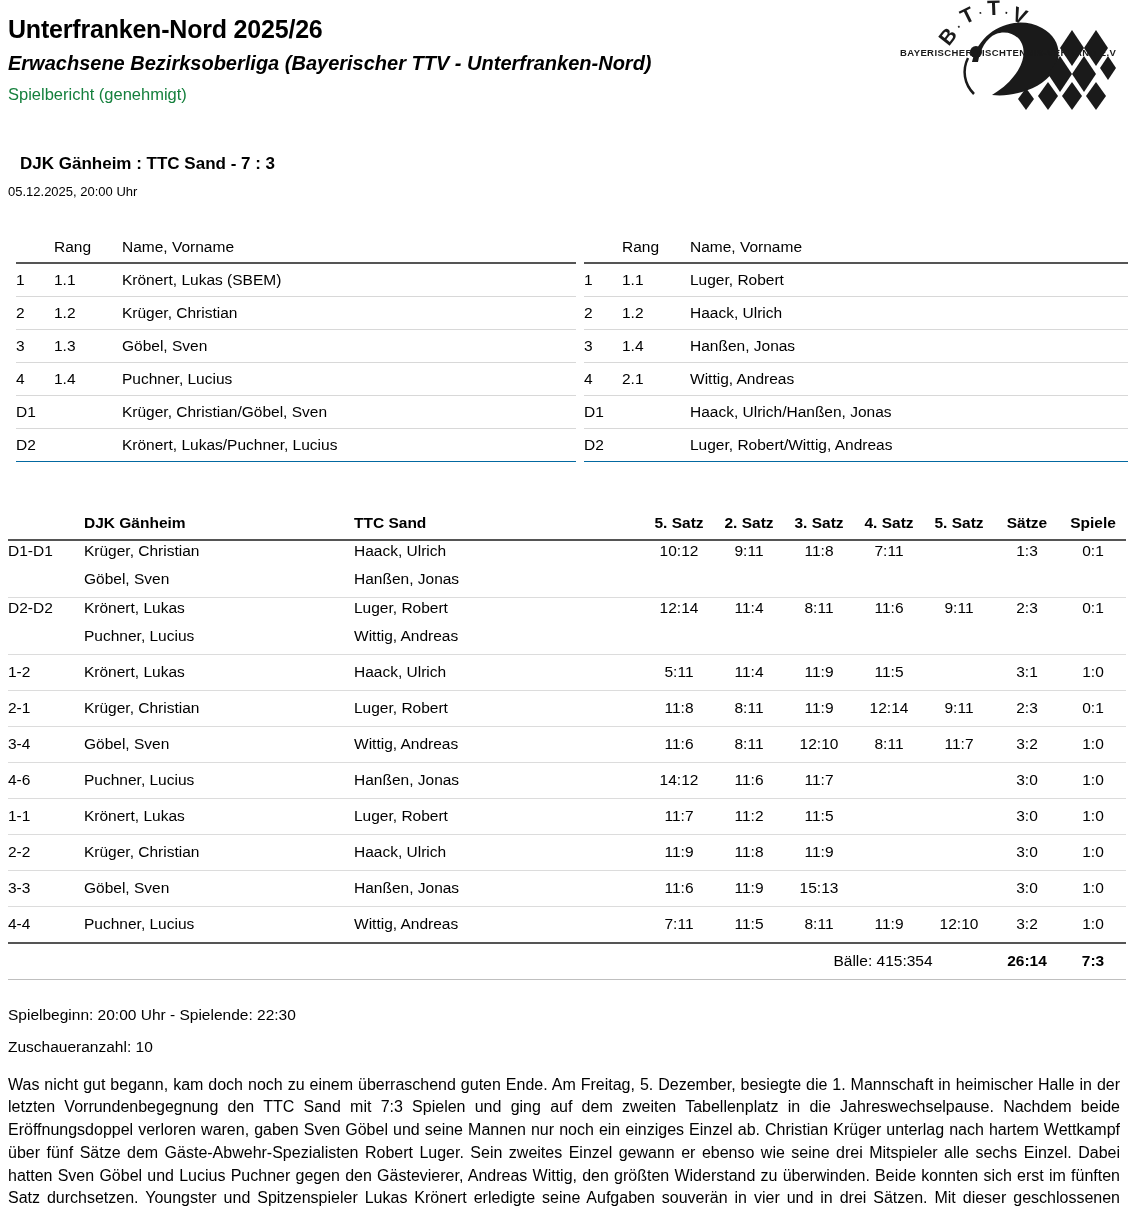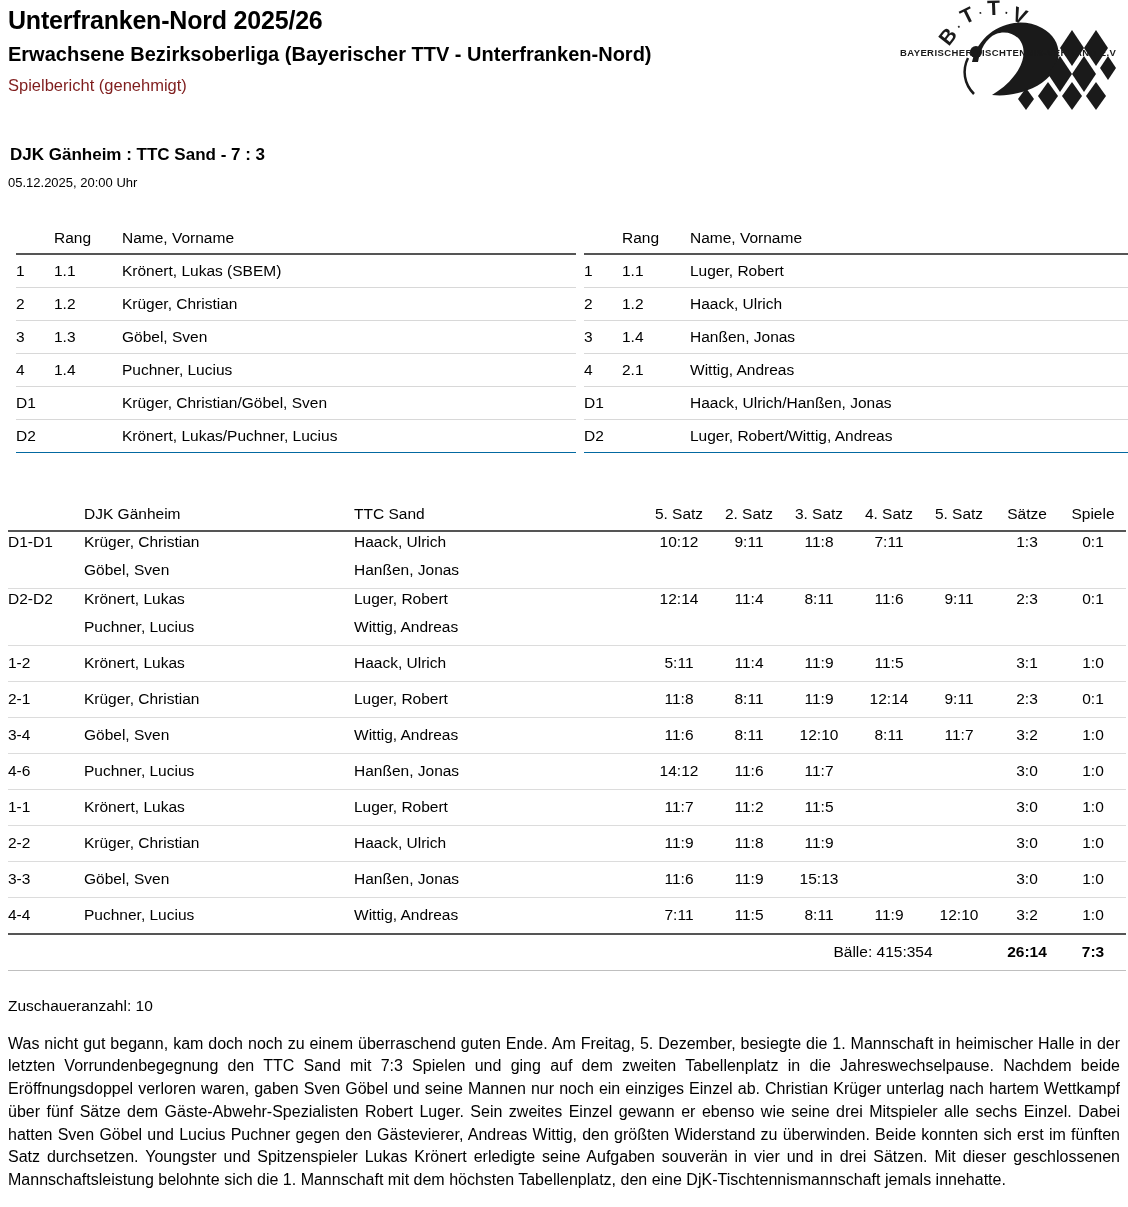--- a/index.html
+++ b/index.html
@@ -20,59 +20,60 @@
     position: relative;
     width: 1128px;
     height: 1207px;
     box-sizing: border-box;
     padding: 0 8px;
   }
 
   
   .header {
     position: relative;
-    padding-top: 6px;
+    padding-top: 15px;
   }
   .title-main {
     font-size: 25px;
     font-weight: bold;
     letter-spacing: -0.2px;
     line-height: 1.15;
     margin: 0 0 8px 0;
   }
   .title-sub {
     font-size: 20px;
     font-weight: bold;
     line-height: 1.15;
     margin: 0 0 10px 0;
+    font-style: italic;
   }
   .title-status {
     font-size: 16.5px;
     font-weight: normal;
     line-height: 1.15;
     margin: 0;
-    color: #7f1d1d;
+    color: #15803d;
   }
 
   .logo {
     position: absolute;
     right: 4px;
     top: 0px;
     width: 240px;
     height: 112px;
   }
 
   
   .match-block {
     margin-top: 50px;
   }
   .match-title {
     font-size: 17px;
     font-weight: bold;
-    margin: 0 0 10px 2px;
+    margin: 0 0 10px 12px;
   }
   .match-date {
     font-size: 13px;
     margin: 0;
   }
 
   
   .rosters {
     display: flex;
     margin-top: 36px;
@@ -109,21 +110,21 @@
   .results {
     margin-top: 52px;
   }
   table.res {
     width: 100%;
     border-collapse: collapse;
     font-size: 15.5px;
     table-layout: fixed;
   }
   table.res th {
-    font-weight: normal;
+    font-weight: bold;
     padding: 0 0 7px 0;
     vertical-align: bottom;
   }
   table.res thead tr th { border-bottom: 2px solid #555; }
   table.res th.l { text-align: left; }
   table.res th.c { text-align: center; }
   table.res td {
     padding: 5px 0 5px 0;
     vertical-align: top;
   }
@@ -502,18 +503,19 @@
           <td class="balls" colspan="3">Bälle: 415:354</td>
           <td class="b">26:14</td>
           <td class="b">7:3</td>
         </tr>
 
       </tbody>
     </table>
   </div>
 
   <div class="meta">
+    <p>Spielbeginn: 20:00 Uhr - Spielende: 22:30</p>
     <p>Zuschaueranzahl: 10</p>
   </div>
 
   <div class="report">Was nicht gut begann, kam doch noch zu einem überraschend guten Ende. Am Freitag, 5. Dezember, besiegte die 1. Mannschaft in heimischer Halle in der letzten Vorrundenbegegnung den TTC Sand mit 7:3 Spielen und ging auf dem zweiten Tabellenplatz in die Jahreswechselpause. Nachdem beide Eröffnungsdoppel verloren waren, gaben Sven Göbel und seine Mannen nur noch ein einziges Einzel ab. Christian Krüger unterlag nach hartem Wettkampf über fünf Sätze dem Gäste-Abwehr-Spezialisten Robert Luger. Sein zweites Einzel gewann er ebenso wie seine drei Mitspieler alle sechs Einzel. Dabei hatten Sven Göbel und Lucius Puchner gegen den Gästevierer,  Andreas Wittig, den größten Widerstand zu überwinden. Beide konnten sich erst im fünften Satz durchsetzen. Youngster und Spitzenspieler Lukas Krönert erledigte seine Aufgaben souverän in vier und in drei Sätzen. Mit dieser geschlossenen Mannschaftsleistung belohnte sich die 1. Mannschaft mit dem höchsten Tabellenplatz, den eine DjK-Tischtennismannschaft jemals innehatte.</div>
 
 </div>
 
 </body></html>

